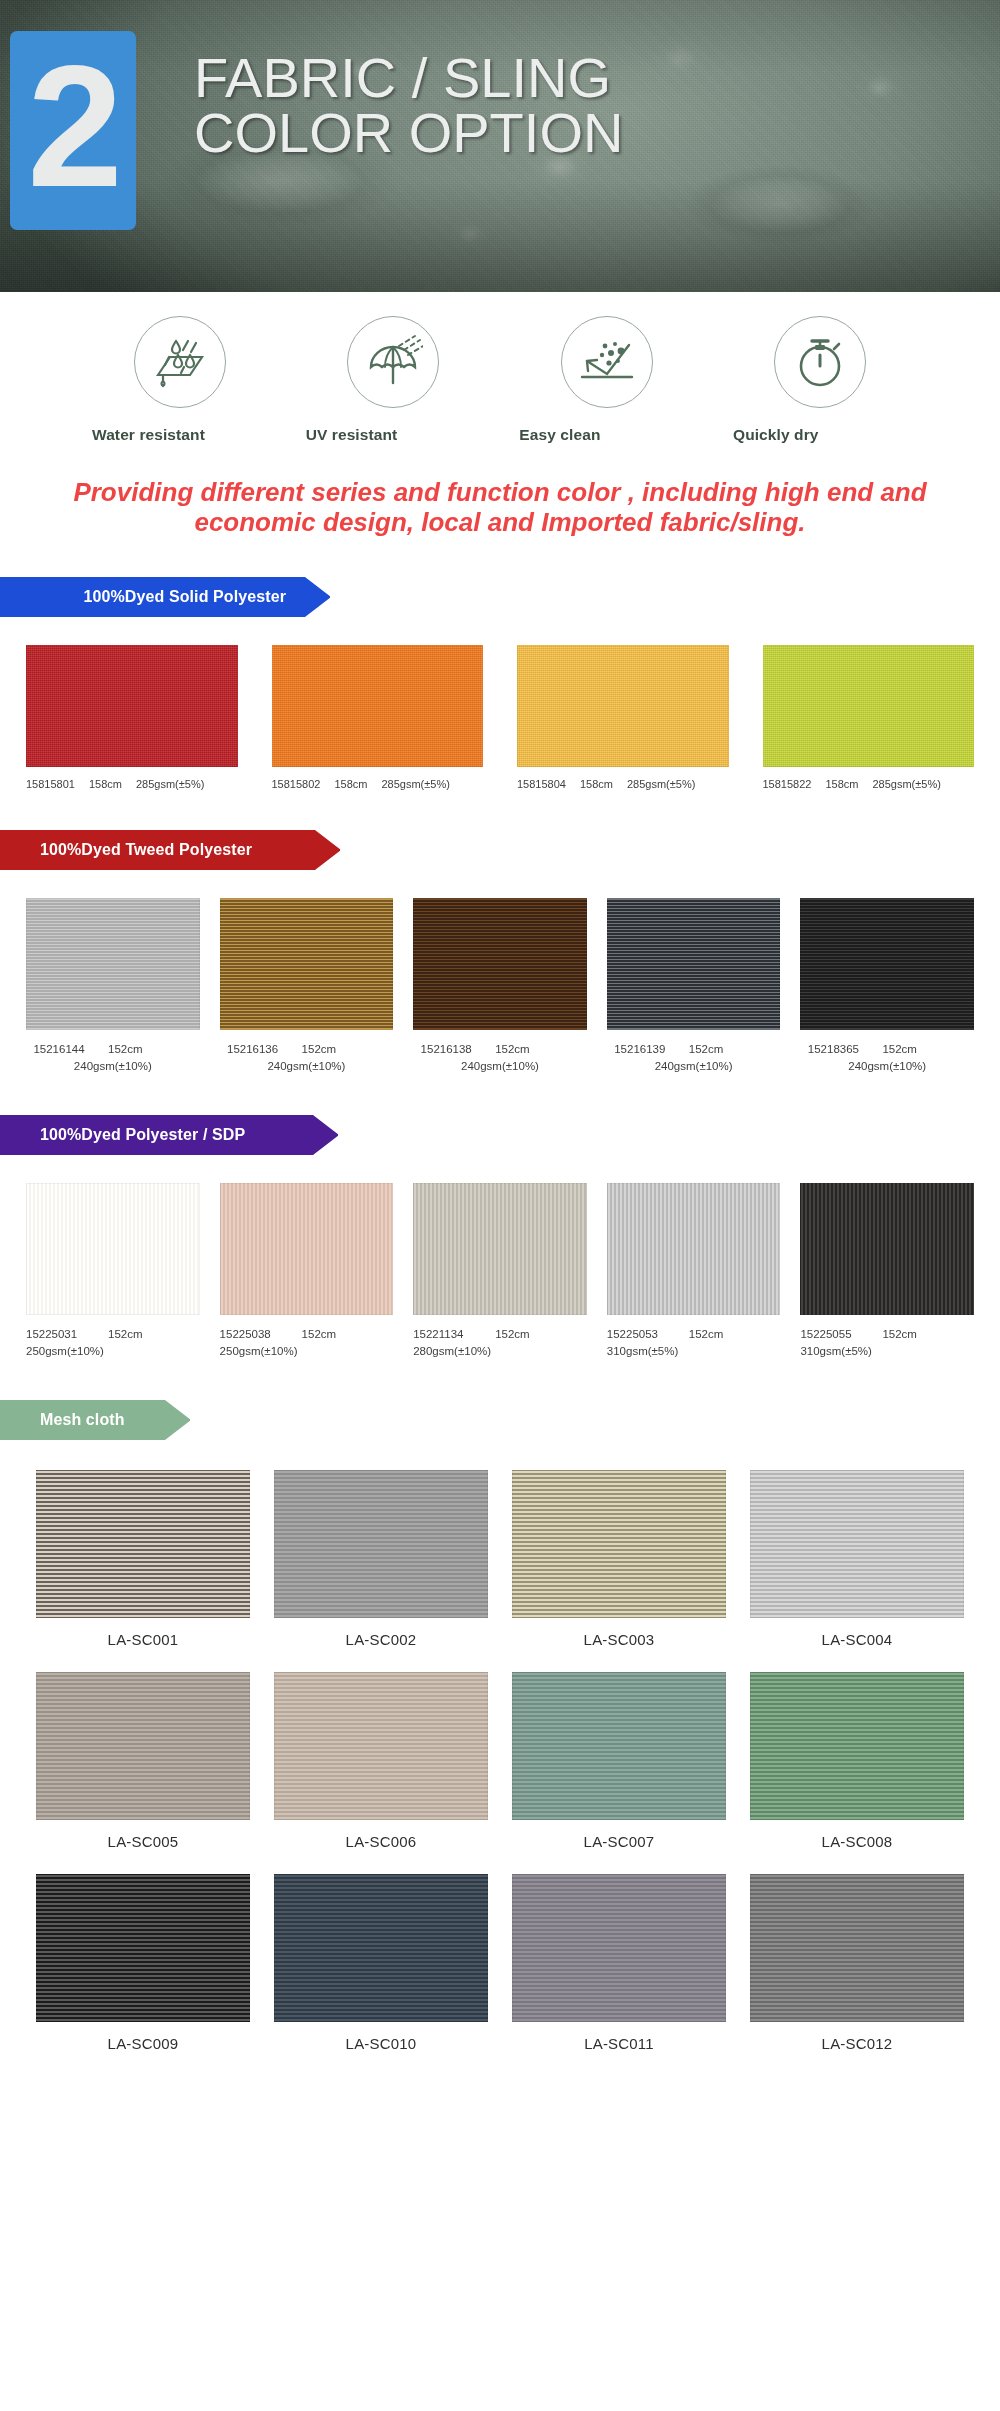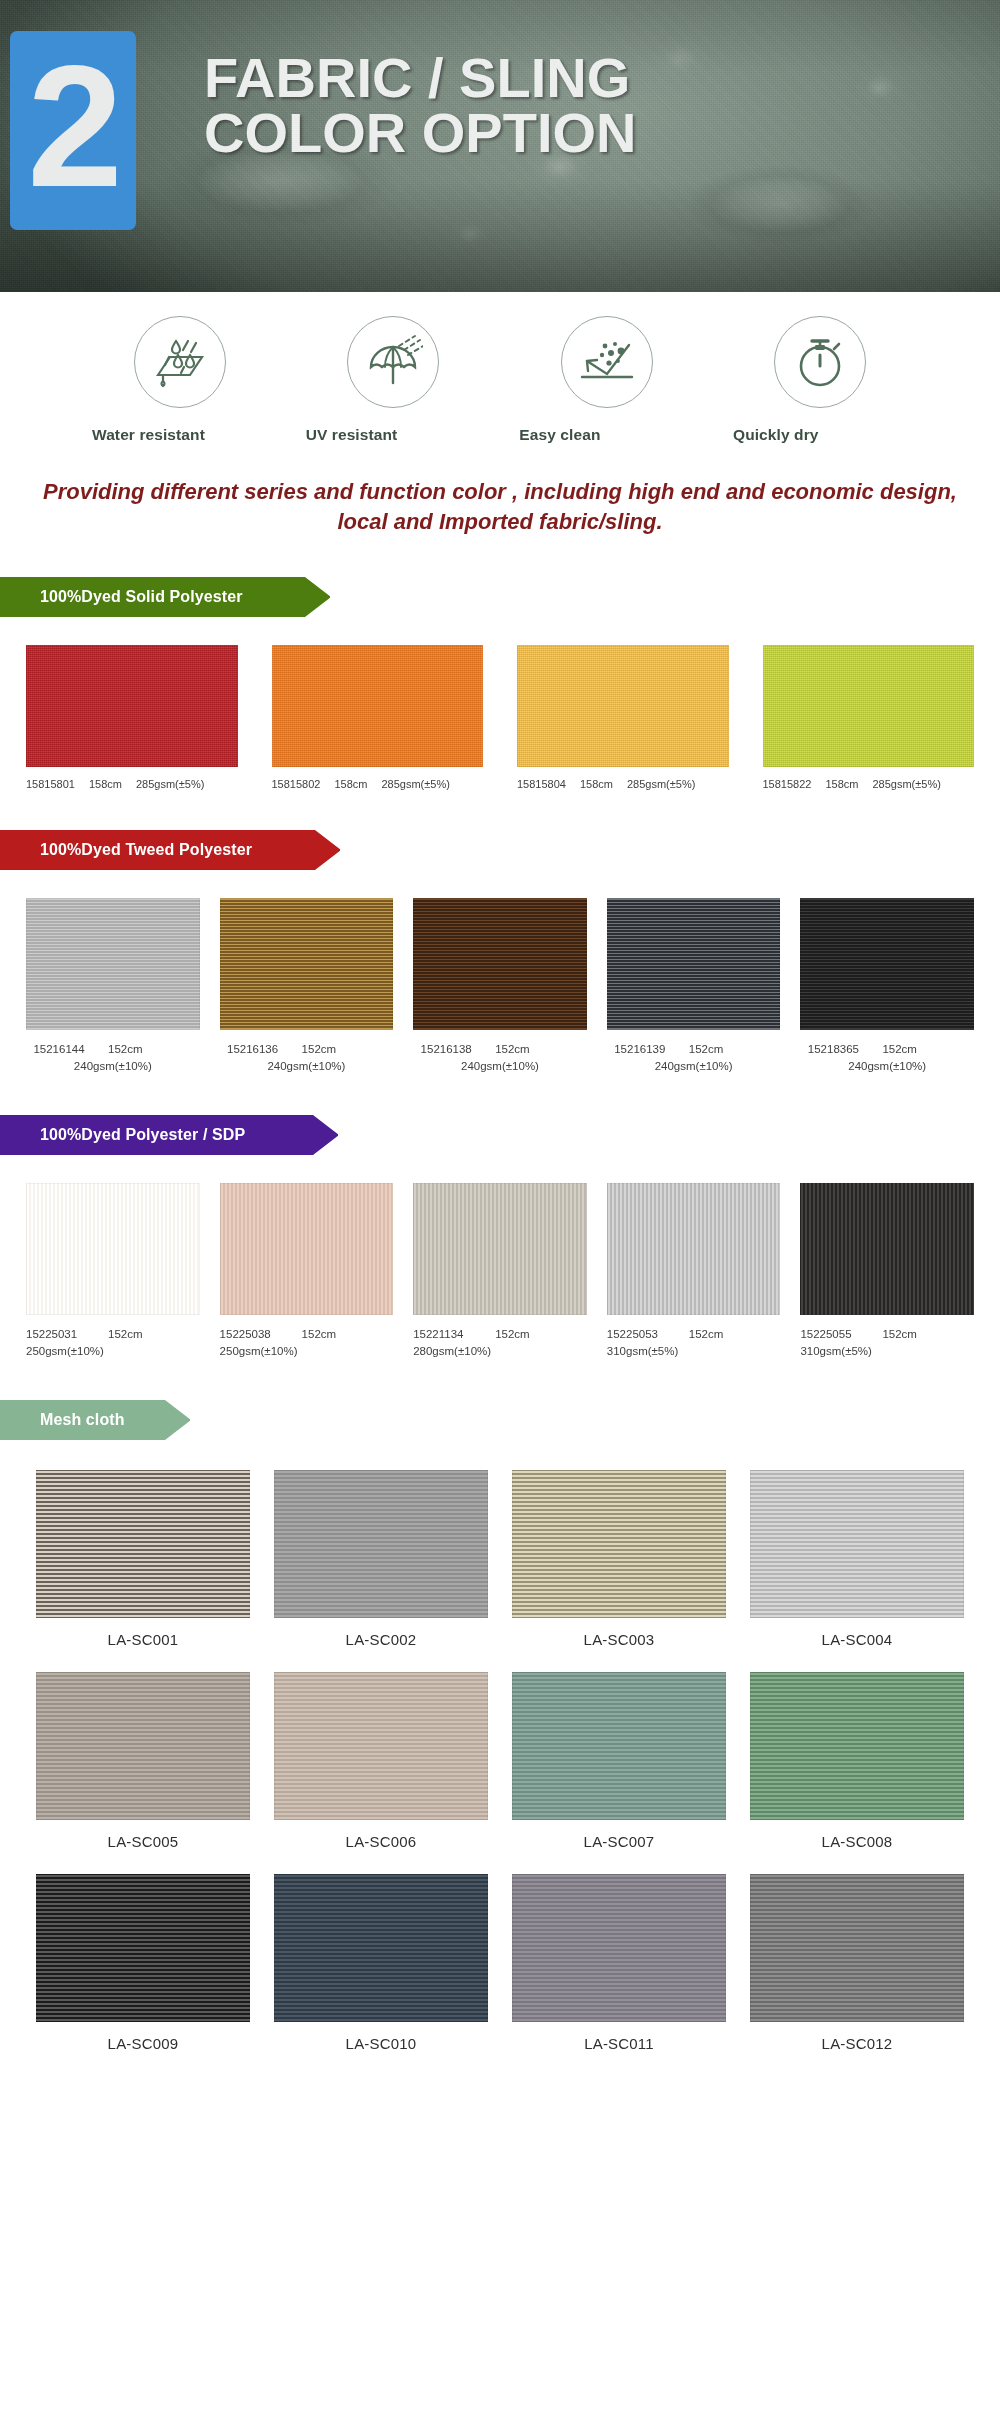--- a/index.html
+++ b/index.html
@@ -62,25 +62,25 @@
     border-radius: 7px;
     color: #e9ebea;
     font-size: 172px;
     font-weight: bold;
     line-height: 190px;
     text-align: center;
     letter-spacing: -4px;
   }
   .banner-title {
     position: absolute;
-    left: 204px;
+    left: 194px;
     top: 50px;
     color: #eceeed;
     font-size: 56px;
-    font-weight: bold;
+    font-weight: normal;
     line-height: 55px;
     letter-spacing: 0px;
     text-shadow: 2px 2px 3px rgba(0,0,0,0.38);
   }
   .banner-title .ln { display: block; white-space: nowrap; }
 
   
   .features {
     display: flex;
     justify-content: space-between;
@@ -100,25 +100,25 @@
     font-weight: bold;
     color: #3d4f42;
     letter-spacing: .1px;
   }
 
   
   .intro {
     margin: 27px auto 0 auto;
     width: 930px;
     text-align: center;
-    font-size: 22px;
+    font-size: 26px;
     font-style: italic;
     font-weight: bold;
     line-height: 30px;
-    color: #7f1d1d;
+    color: #ef4444;
   }
   .series-title {
     margin: 36px auto 0 auto;
     text-align: center;
     font-size: 24px;
     font-weight: bold;
     color: #2e3f33;
     letter-spacing: .2px;
   }
 
@@ -282,21 +282,21 @@
     </div>
   </div>
 
   <div class="intro">
     <span>Providing different series and function color , including high end and</span>
     <span>economic design, local and Imported fabric/sling.</span>
   </div>
 
 
   <div id="sections-root">
-      <div class="ribbon-wrap"><div class="ribbon ribbon-w1" style="background: #4d7c0f;">
+      <div class="ribbon-wrap"><div class="ribbon ribbon-w1" style="background: #1d4ed8; justify-content: flex-end;">
           <span>100%Dyed Solid Polyester</span>
         </div></div>
       <div class="grid4 sec-pad-4" style="margin-top: 28px;">
         <div class="sw-cell">
           <div class="sw-img sw-img-solid" style="background: repeating-linear-gradient(0deg, rgba(255, 255, 255, 0.07) 0px, rgba(255, 255, 255, 0.07) 1px, rgba(0, 0, 0, 0.07) 1px, rgba(0, 0, 0, 0.07) 2px), repeating-linear-gradient(90deg, rgba(255, 255, 255, 0.05) 0px, rgba(255, 255, 255, 0.05) 1px, rgba(0, 0, 0, 0.05) 1px, rgba(0, 0, 0, 0.05) 2px), rgb(191, 32, 38);"></div>
           <div class="solid-meta">
             <span>15815801</span>
             <span>158cm</span>
             <span>285gsm(±5%)</span>
           </div>

